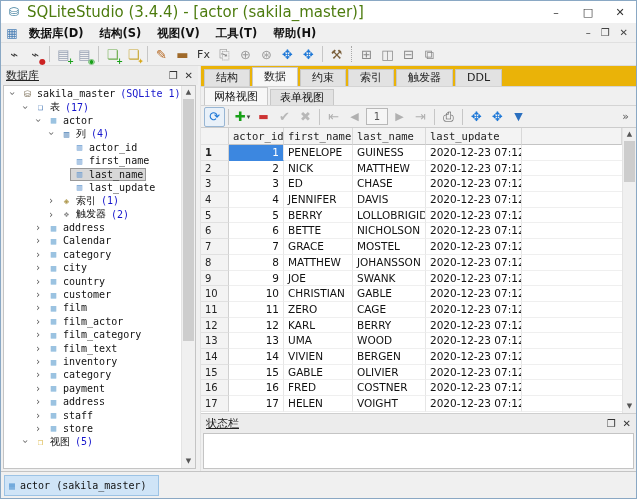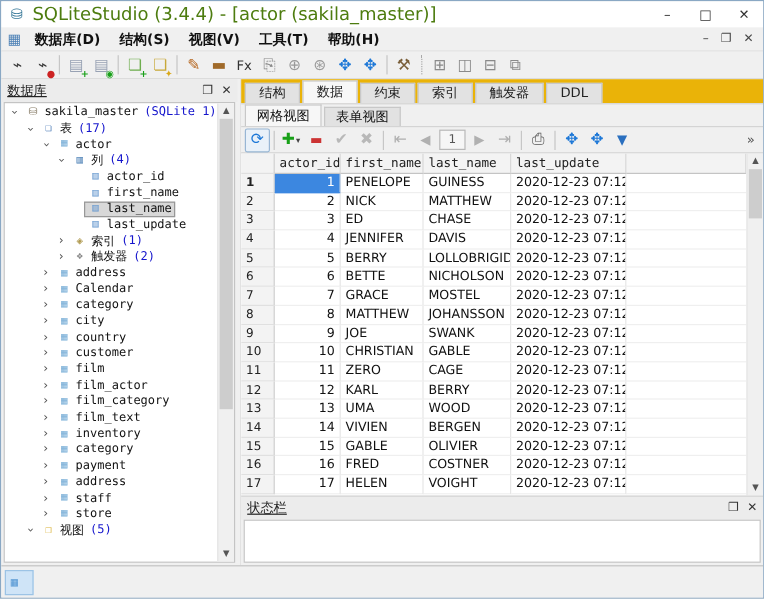--- a/index.html
+++ b/index.html
@@ -658,16 +658,17 @@
           </div>
         </div>
         <div class="status-content"></div>
       </div>
     </div>
   </div>
 
   <div class="taskbar" id="taskbar">
       <div class="task-item">
         <span class="task-ico">▦</span>
+        <span class="task-label">actor (sakila_master)</span>
       </div>
     </div>
 
 </div>
 
 </body></html>

